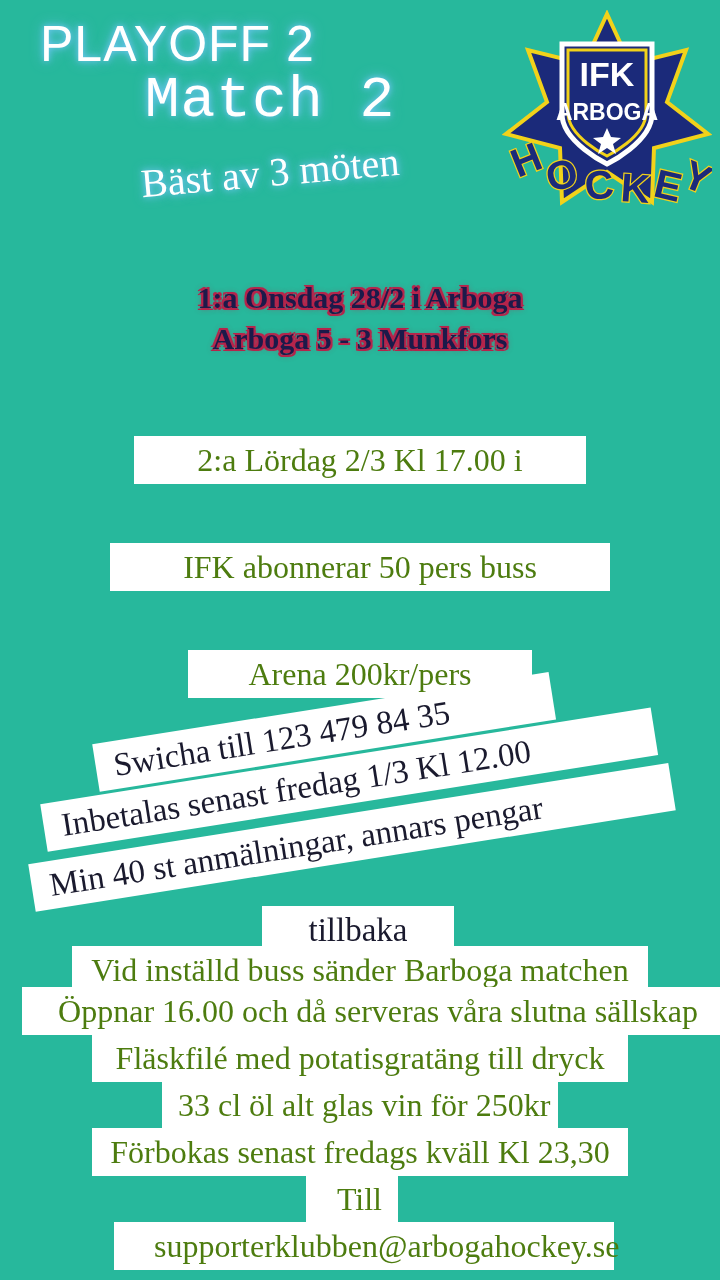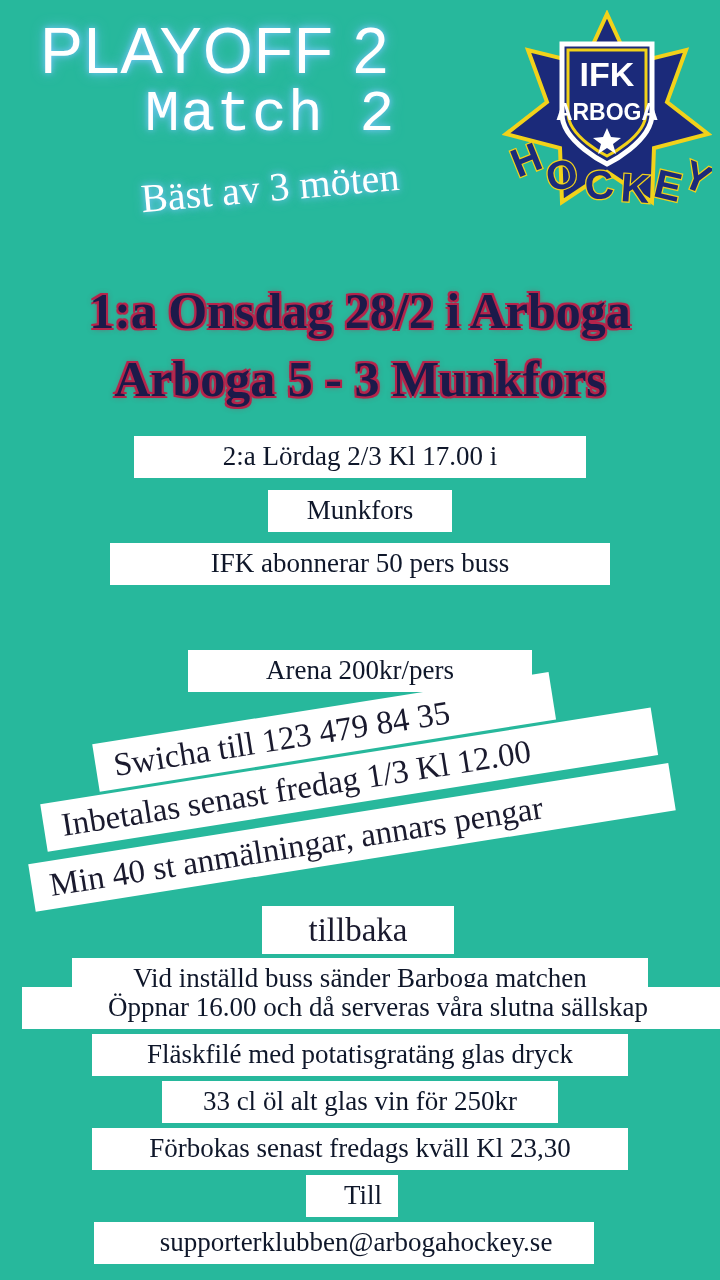--- a/index.html
+++ b/index.html
@@ -25,21 +25,21 @@
   
   .title-block {
     position: absolute;
     top: 18px;
     left: 40px;
     width: 460px;
     z-index: 4;
   }
   .title-line1 {
     font-family: "Liberation Sans", sans-serif;
-    font-size: 64px;
+    font-size: 50px;
     line-height: 1.05;
     color: #ffffff;
     letter-spacing: 1px;
     text-shadow: 0 0 6px rgba(120,200,255,0.95), 0 0 14px rgba(120,200,255,0.7);
     font-weight: 400;
   }
   .title-line2 {
     font-family: Liberation Mono, monospace;
     font-size: 58px;
     line-height: 1.05;
@@ -75,38 +75,38 @@
     position: absolute;
     top: 278px;
     left: 0;
     width: 720px;
     text-align: center;
     z-index: 4;
   }
   .result-line {
     font-family: "Liberation Serif", serif;
     font-weight: bold;
-    font-size: 50px;
+    font-size: 30px;
     line-height: 1.35;
     color: #1c1a4a;
     text-shadow:
       -2px -2px 0 #b5244b,
        2px -2px 0 #b5244b,
       -2px  2px 0 #b5244b,
        2px  2px 0 #b5244b,
        0 0 6px rgba(181,36,75,0.8);
   }
 
   
   .banner {
     position: absolute;
     background: #ffffff;
-    color: #0f172a;
-    font-family: "Liberation Serif", serif;
-    font-size: 27px;
+    color: #4d7c0f;
+    font-family: "Liberation Serif", serif;
+    font-size: 32px;
     line-height: 1.25;
     text-align: center;
     padding: 4px 16px;
     box-sizing: border-box;
     white-space: nowrap;
     z-index: 3;
   }
 
   
   .tilt-group {
@@ -172,34 +172,33 @@
       </g>
     </svg>
   </div>
 
   <div class="result-block">
     <div class="result-line">1:a Onsdag 28/2 i Arboga</div>
     <div class="result-line">Arboga 5 - 3 Munkfors</div>
   </div>
 
   <div class="banner" style="top:436px; left:134px; width:452px;">2:a Lördag 2/3 Kl 17.00 i</div>
-  <div class="banner" style="top:490px; left:268px; width:184px;">Munkfors</div>
   <div class="banner" style="top:543px; left:110px; width:500px;">IFK abonnerar 50 pers buss</div>
   <div class="banner" style="top:650px; left:188px; width:344px;">Arena 200kr/pers</div>
 
   <div class="tilt-group">
     <div class="tilt" style="left:96px; top:68px; width:462px;">Swicha till 123 479 84 35</div>
     <div class="tilt" style="left:44px; top:128px; width:618px;">Inbetalas senast fredag 1/3 Kl 12.00</div>
     <div class="tilt" style="left:32px; top:188px; width:648px;">Min 40 st anmälningar, annars pengar</div>
     <div class="tilt" style="left:262px; top:230px; width:192px; transform:rotate(0deg); text-align:center;">tillbaka</div>
   </div>
 
   <div class="bottom-group">
-    <div class="banner" style="top:18px;   left:72px;  width:576px;">Vid inställd buss sänder Barboga matchen</div>
+    <div class="banner" style="top:6px;   left:72px;  width:576px;">Vid inställd buss sänder Barboga matchen</div>
     <div class="banner" style="top:47px;  left:22px;  width:712px;">Öppnar 16.00 och då serveras våra slutna sällskap</div>
-    <div class="banner" style="top:94px;  left:92px;  width:536px;">Fläskfilé med potatisgratäng glas dryck</div>
+    <div class="banner" style="top:94px;  left:92px;  width:536px;">Fläskfilé med potatisgratäng till dryck</div>
     <div class="banner" style="top:141px; left:162px; width:396px;">33 cl öl alt glas vin för 250kr</div>
     <div class="banner" style="top:188px; left:92px;  width:536px;">Förbokas senast fredags kväll Kl 23,30</div>
     <div class="banner" style="top:235px; left:306px; width:92px;text-align:right;">Till</div>
-    <div class="banner" style="top:282px; left:94px; width:500px;padding-left:40px;">supporterklubben@arbogahockey.se</div>
+    <div class="banner" style="top:282px; left:114px; width:500px;padding-left:40px;">supporterklubben@arbogahockey.se</div>
   </div>
 
 </div>
 
 </body></html>

